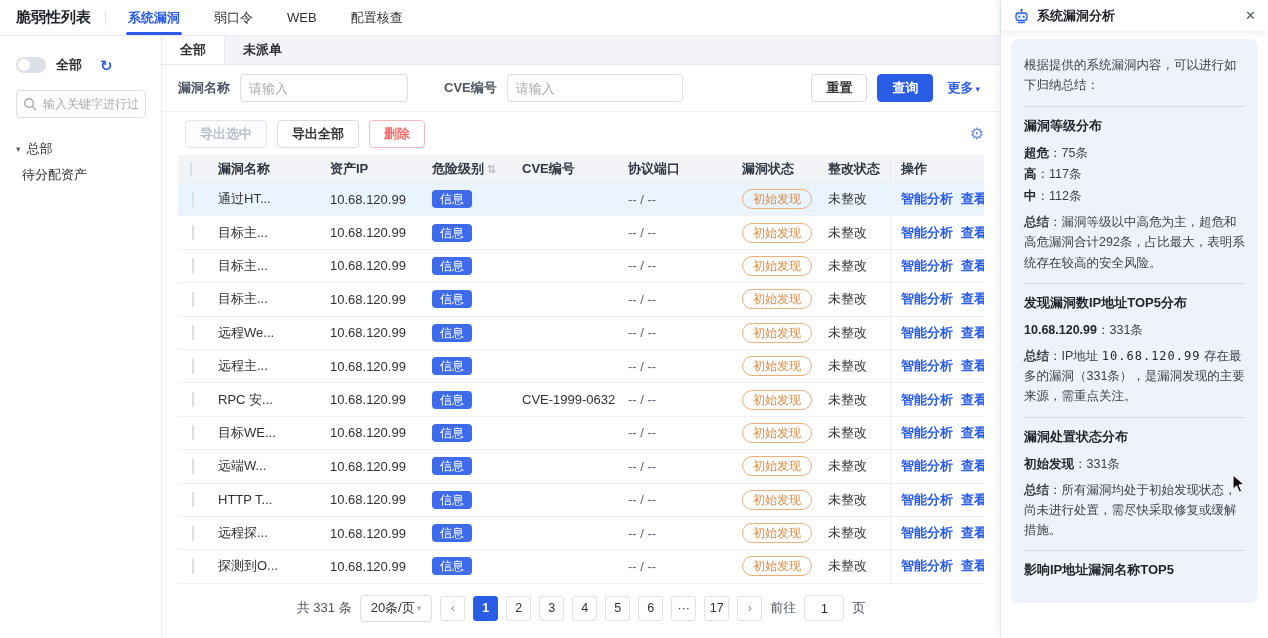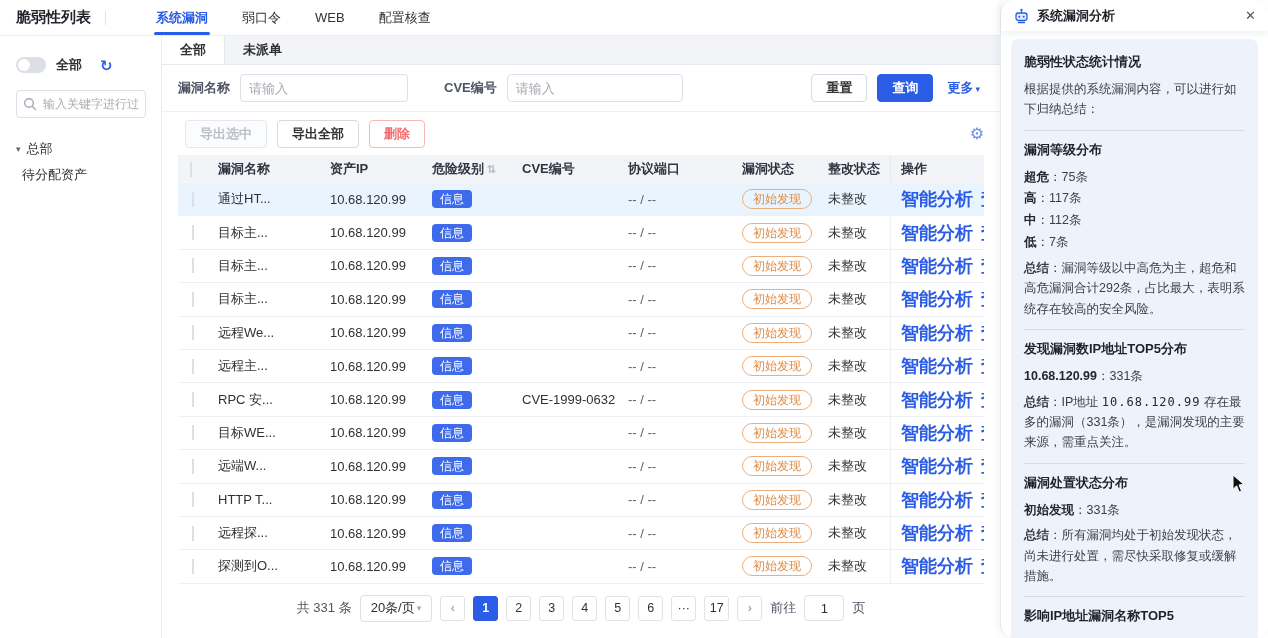--- a/index.html
+++ b/index.html
@@ -6,21 +6,21 @@
   html,body { width:1268px; height:638px; overflow:hidden; }
   body { font-family:"Liberation Sans","DejaVu Sans",sans-serif; font-size:13px; color:#303133; background:#fff; }
   .root { position:relative; width:1268px; height:638px; display:flex; overflow:hidden; }
 
   
   .left-region { width:1000px; display:flex; flex-direction:column; height:100%; }
 
   .topbar { height:36px; display:flex; align-items:center; padding:0 16px; border-bottom:1px solid #e9ecf2; flex:none; }
   .page-title { font-size:15px; font-weight:bold; color:#1f2329; margin-right:14px; }
   .topbar-sep { width:1px; height:14px; background:#dfe3ea; margin-right:16px; }
-  .nav-tabs { display:flex; height:100%;margin-left:28px; }
+  .nav-tabs { display:flex; height:100%; }
   .nav-tab { position:relative; display:flex; align-items:center; padding:0 6px; margin-right:22px; font-size:13px; color:#303133; font-weight:500; cursor:pointer; }
   .nav-tab.active { color:#2b5ce6; font-weight:600; }
   .nav-tab.active::after { content:""; position:absolute; left:4px; right:4px; bottom:0; height:3px; border-radius:2px; background:#2b5ce6; }
 
   .content-row { flex:1; display:flex; min-height:0; }
 
   
   .sidebar { width:162px; flex:none; border-right:1px solid #e9ecf2; padding:20px 12px 0 16px; }
   .toggle-row { display:flex; align-items:center; margin-bottom:16px; }
   .switch { width:30px; height:16px; border-radius:9px; background:#dcdfe6; position:relative; flex:none; cursor:pointer; }
@@ -60,34 +60,34 @@
   .tr { display:grid; grid-template-columns:34px 112px 102px 90px 106px 114px 86px 68px 1fr; align-items:center; height:33.4px; border-bottom:1px solid #eef0f5; }
   .thead { background:#f3f4f8; border-bottom:none; height:28px; font-weight:600; color:#2f3542; }
   .thead .cell { font-size:13px; }
   .cell { padding:0 6px; white-space:nowrap; overflow:hidden; text-overflow:ellipsis; font-size:13px; }
   .cell.actions { border-left:1px solid #eef0f5; height:100%; display:flex; align-items:center; gap:8px; padding-left:10px; }
   .thead .cell.actions { border-left:1px solid #e8eaf1; }
   .tr.hovered { background:#eaf4fe; }
   .checkbox { width:14px; height:14px; border:1px solid #dcdfe6; border-radius:2px; background:#fff; margin-left:8px; cursor:pointer; }
   .badge-info { display:inline-block; background:#3d6beb; color:#fff; font-size:12px; line-height:18px; padding:0 8px; border-radius:4px; }
   .pill-status { display:inline-block; border:1px solid #eaaf7d; color:#e08b43; font-size:12px; line-height:18px; padding:0 10px; border-radius:10px; }
-  .link { color:#2b5ce6; font-weight:600; font-size:18px; cursor:pointer; white-space:nowrap; }
+  .link { color:#2b5ce6; font-weight:600; font-size:13px; cursor:pointer; white-space:nowrap; }
   .sort-icon { font-size:11px; color:#b6bac2; margin-left:3px; cursor:pointer; }
   .muted { color:#5a6270; }
 
   
   .pagination { display:flex; align-items:center; justify-content:center; gap:8px; margin-top:11px; font-size:13px; color:#4e5562; }
   .page-size { display:flex; align-items:center; border:1px solid #dcdfe6; border-radius:4px; height:27px; padding:0 10px; color:#303133; cursor:pointer; }
   .pg-btn { min-width:25px; height:25px; border:1px solid #dfe2e9; border-radius:3px; background:#fff; display:flex; align-items:center; justify-content:center; font-size:12.5px; color:#303133; cursor:pointer; }
   .pg-btn.active { background:#2b5ce6; border-color:#2b5ce6; color:#fff; font-weight:600; }
   .pg-btn.arrow { color:#8a909b; }
   .goto-input { width:40px; height:26px; border:1px solid #dcdfe6; border-radius:4px; text-align:center; font-size:13px; outline:none; color:#303133; }
 
   
-  .panel { width:268px; flex:none; height:100%; background:#fff; border-left:1px solid #e6e9f0; box-shadow:-2px 0 8px rgba(30,50,90,.06); display:flex; flex-direction:column;border-radius:14px; }
+  .panel { width:268px; flex:none; height:100%; background:#fff; border-left:1px solid #e6e9f0; box-shadow:-2px 0 8px rgba(30,50,90,.06); display:flex; flex-direction:column; }
   .panel-header { height:31px; flex:none; display:flex; align-items:center; padding:0 12px; box-shadow:0 2px 6px rgba(30,50,90,.08); position:relative; z-index:2; }
   .panel-title { font-size:13px; font-weight:bold; color:#1f2329; margin-left:7px; }
   .panel-close { margin-left:auto; color:#4e5562; font-size:13px; cursor:pointer; }
   .panel-body { flex:1; overflow:hidden; padding:8px 10px; }
   .ai-card { background:#eef2fa; border-radius:8px; padding:12px 13px 16px; }
   .ai-card h4 { font-size:13px; color:#1f2329; margin:10px 0 8px; }
   .ai-card h4:first-child { margin-top:2px; }
   .ai-card p { font-size:12.5px; color:#3a3f48; line-height:1.62; margin:4px 0; }
   .ai-card .hr { border-top:1px solid #d7dde8; margin:10px 0; }
   .kv-line { font-size:12.5px; color:#3a3f48; line-height:1.75; }
@@ -393,28 +393,26 @@
           <rect x="3" y="6" width="11" height="7.5" rx="2.4" fill="#e3ebff" stroke="#2b5ce6" stroke-width="1.3"></rect>
           <circle cx="6.3" cy="9.7" r="1" fill="#2b5ce6"></circle>
           <circle cx="10.7" cy="9.7" r="1" fill="#2b5ce6"></circle>
           <line x1="5.5" y1="15.5" x2="11.5" y2="15.5" stroke="#2b5ce6" stroke-width="1.3" stroke-linecap="round"></line>
         </svg>
       <span class="panel-title">系统漏洞分析</span>
       <span class="panel-close">✕</span>
     </div>
     <div class="panel-body">
       <div class="ai-card" id="ai-card">
-          <h4>脆弱性状态统计情况</h4>
           <p>根据提供的系统漏洞内容，可以进行如下归纳总结：</p>
           <div class="hr"></div>
           <h4>漏洞等级分布</h4>
           <div class="kv-line"><b>超危</b>：75条</div>
           <div class="kv-line"><b>高</b>：117条</div>
           <div class="kv-line"><b>中</b>：112条</div>
-          <div class="kv-line"><b>低</b>：7条</div>
           <p><b>总结</b>：漏洞等级以中高危为主，超危和高危漏洞合计292条，占比最大，表明系统存在较高的安全风险。</p>
           <div class="hr"></div>
           <h4>发现漏洞数IP地址TOP5分布</h4>
           <div class="kv-line"><b>10.68.120.99</b>：331条</div>
           <p><b>总结</b>：IP地址 <span class="mono-ip">10.68.120.99</span> 存在最多的漏洞（331条），是漏洞发现的主要来源，需重点关注。</p>
           <div class="hr"></div>
           <h4>漏洞处置状态分布</h4>
           <div class="kv-line"><b>初始发现</b>：331条</div>
           <p><b>总结</b>：所有漏洞均处于初始发现状态，尚未进行处置，需尽快采取修复或缓解措施。</p>
           <div class="hr"></div>

